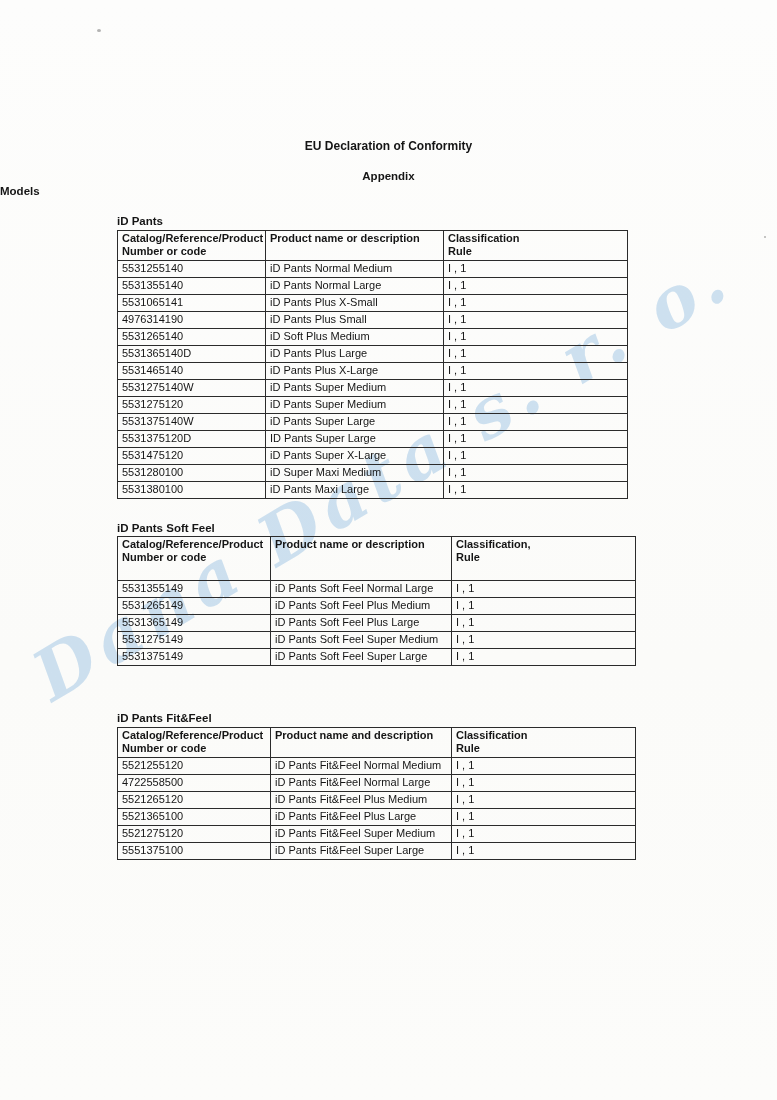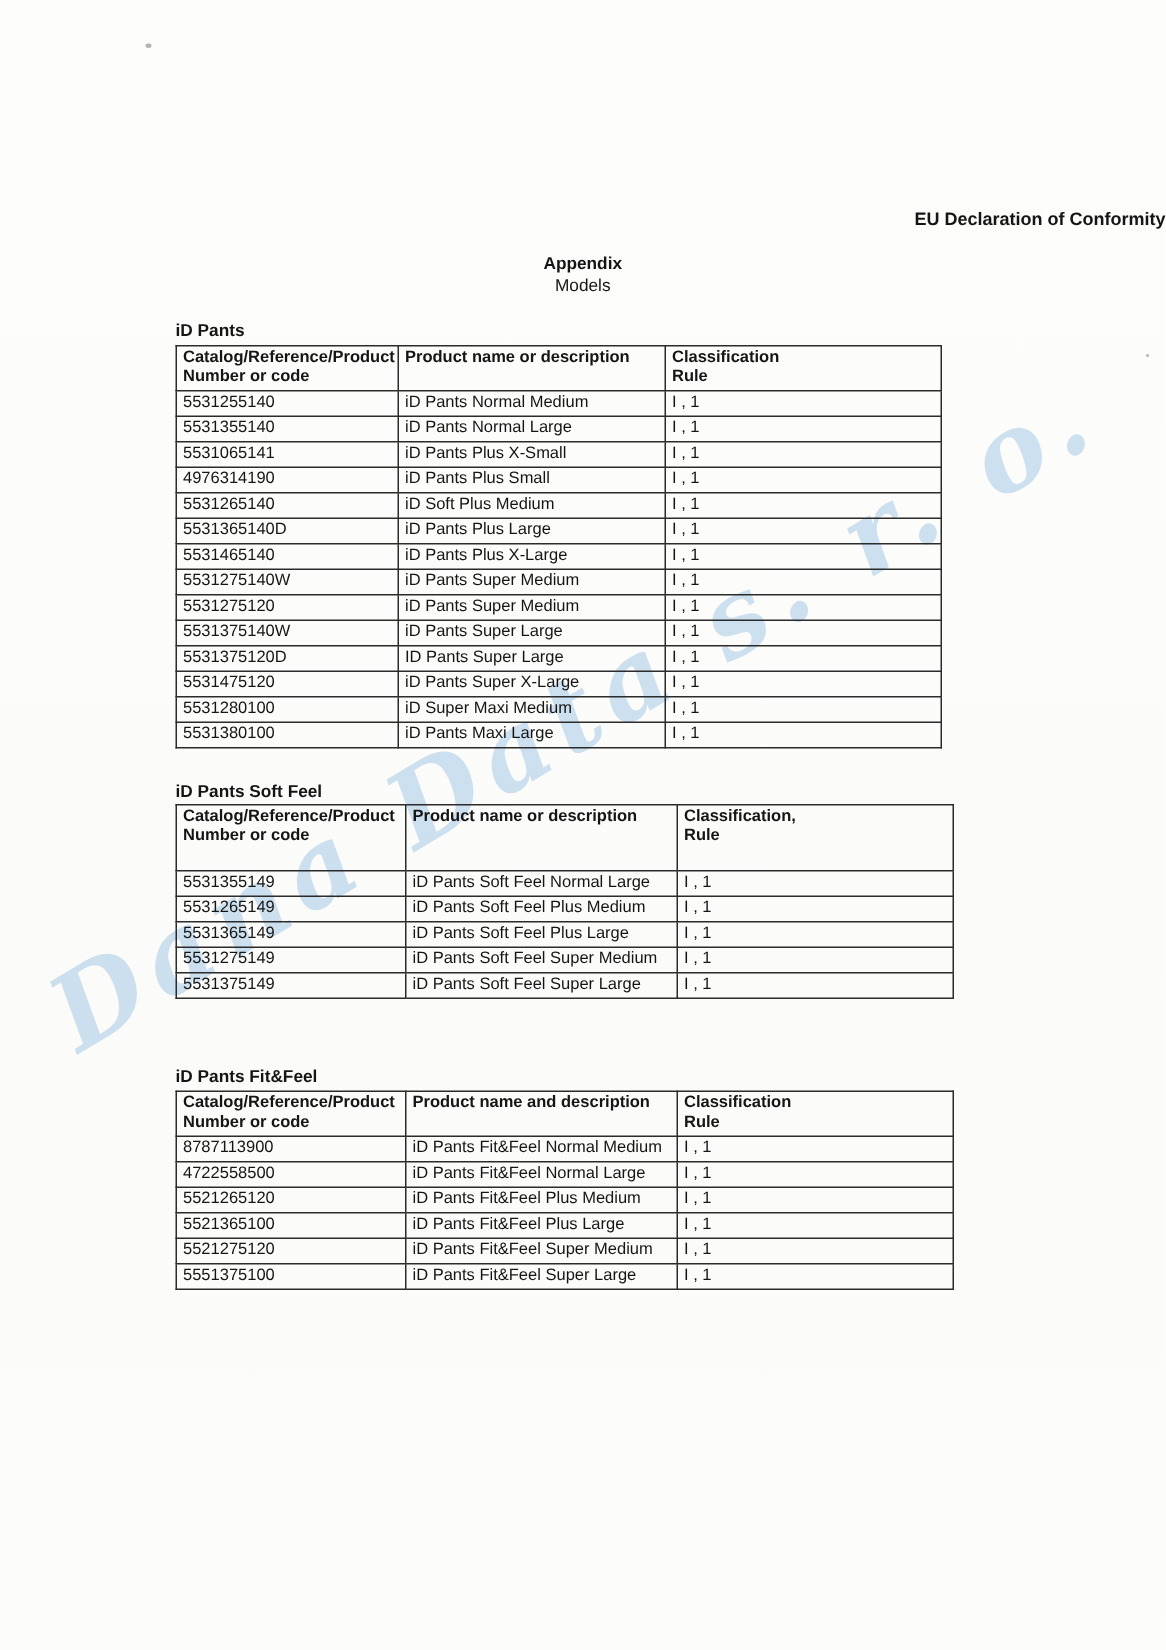--- a/index.html
+++ b/index.html
@@ -26,24 +26,24 @@
     font-size: 70px;
     letter-spacing: 7px;
     color: rgba(130, 178, 222, 0.38);
     white-space: nowrap;
     pointer-events: none;
     user-select: none;
   }
   .speck { position: absolute; background: #6a6a6a; border-radius: 50%; opacity: .5; }
   .doc-title {
     position: absolute; top: 139px; left: 0; width: 100%;
-    text-align: right; font-weight: bold; font-size: 12px;
+    text-align: center; font-weight: bold; font-size: 12px;
   }
   .doc-sub1 { position: absolute; top: 170px; left: 0; width: 100%; text-align: center; font-weight: bold; font-size: 11.5px; }
-  .doc-sub2 { position: absolute; top: 185px; left: 0; width: 100%; text-align: center; font-weight: normal; font-size: 11.5px; }
+  .doc-sub2 { position: absolute; top: 185px; left: 0; width: 100%; font-weight: bold; font-size: 11.5px; }
   .section-heading {
     position: absolute; left: 117px;
     font-weight: bold; font-size: 11.5px;
   }
   .sec1-h { top: 215px; }
   .sec2-h { top: 522px; }
   .sec3-h { top: 712px; }
   table.product-table {
     position: absolute; left: 117px;
     border-collapse: collapse;
@@ -226,21 +226,21 @@
       <tr>
         <th>Catalog/Reference/Product
 Number or code</th>
         <th>Product name and description</th>
         <th>Classification
 Rule</th>
       </tr>
     </thead>
     <tbody>
         <tr>
-          <td>8787113900</td>
+          <td>5521255120</td>
           <td>iD Pants Fit&amp;Feel Normal Medium</td>
           <td>I , 1</td>
         </tr>
         <tr>
           <td>4722558500</td>
           <td>iD Pants Fit&amp;Feel Normal Large</td>
           <td>I , 1</td>
         </tr>
         <tr>
           <td>5521265120</td>

